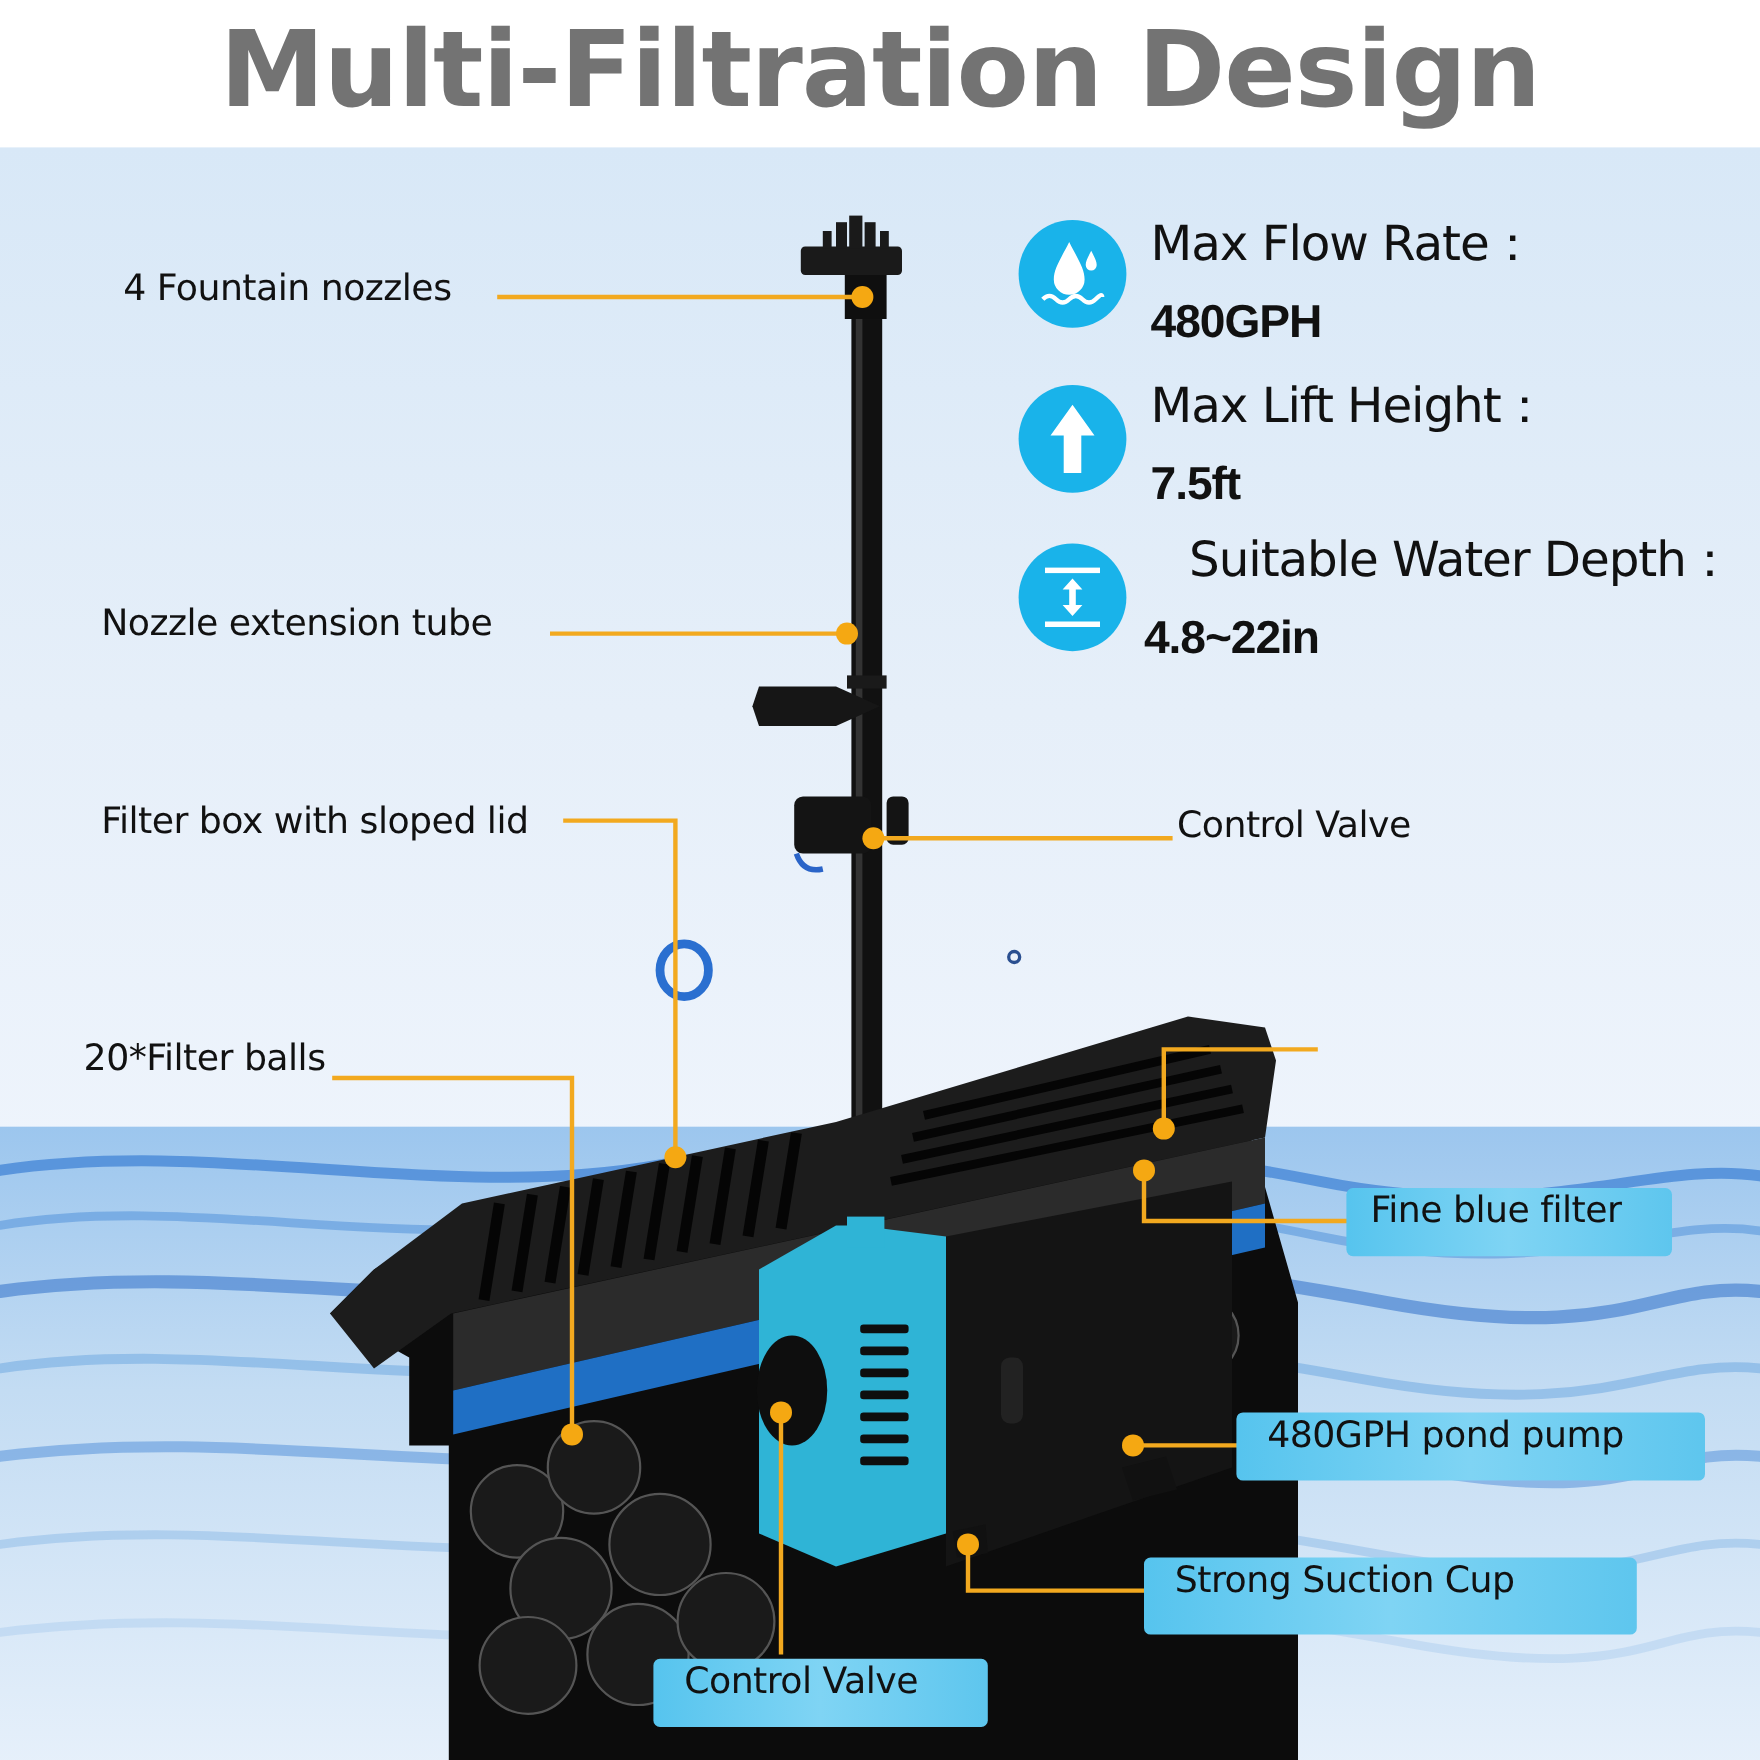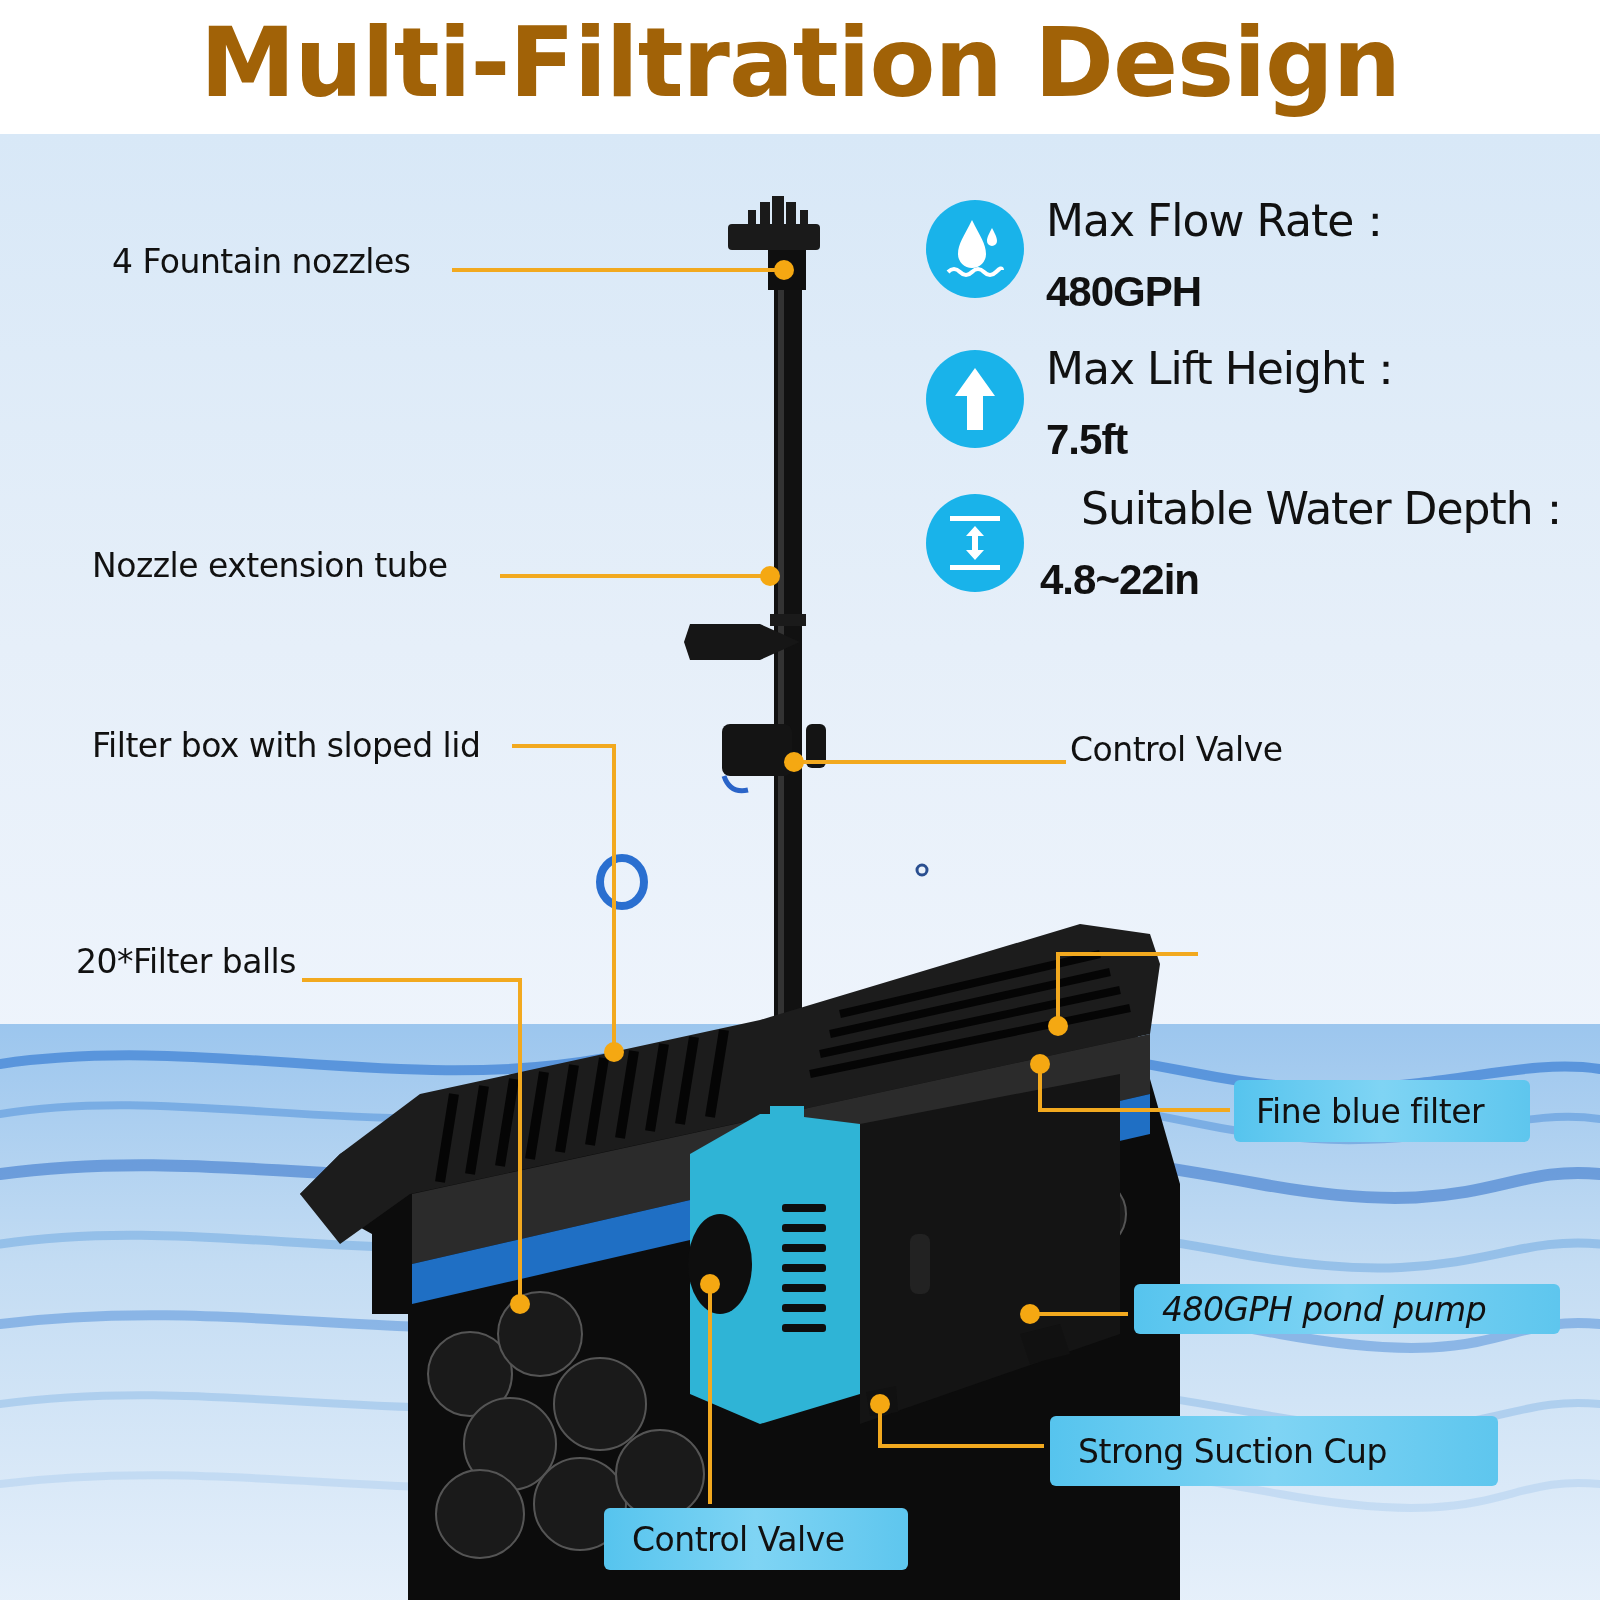--- a/index.html
+++ b/index.html
@@ -7,39 +7,39 @@
     width: 1600px; height: 1600px; position: relative; overflow: hidden;
     font-family: "DejaVu Sans", "Liberation Sans", sans-serif;
     background: #ffffff;
   }
   .header {
     position: absolute; left: 0; top: 0; width: 1600px; height: 134px;
     background: #ffffff; display: flex; align-items: center; justify-content: center;
   }
   .title {
     font-family: "DejaVu Sans", sans-serif; font-weight: bold;
-    font-size: 96px; color: #a16207; letter-spacing: -1px; margin-top: -8px;
+    font-size: 96px; color: #737373; letter-spacing: -1px; margin-top: -8px;
   }
   .scene {
     position: absolute; left: 0; top: 134px; width: 1600px; height: 1466px;
     background: linear-gradient(180deg, #d8e8f7 0%, #e6eff9 35%, #eef4fc 62%, #f4f7fc 68%, #ffffff 70%, #ffffff 100%);
     overflow: hidden;
   }
   .water {
     position: absolute; left: 0; top: 890px; width: 1600px; height: 600px;
   }
   .label {
     position: absolute; font-size: 33px; color: #111; white-space: nowrap;
     font-family: "DejaVu Sans", sans-serif; letter-spacing: -0.5px;
   }
   .callout {
     position: absolute; font-size: 33px; color: #111; white-space: nowrap;
     background: linear-gradient(90deg, #56c4ee 0%, #7fd4f4 50%, #5ec6ee 100%);
-    border-radius: 6px; display: flex; align-items: center; padding-left: 22px;
-    box-sizing: border-box; letter-spacing: -0.5px; margin-left: 10px;
+    border-radius: 6px; display: flex; align-items: flex-start; padding-left: 22px;
+    box-sizing: border-box; letter-spacing: -0.5px;
   }
   .spec-icon {
     position: absolute; width: 98px; height: 98px; border-radius: 50%;
     background: #19b3ea; display: flex; align-items: center; justify-content: center;
   }
   .spec-label {
     position: absolute; font-size: 44px; color: #111; white-space: nowrap; letter-spacing: -1px;
   }
   .spec-value {
     position: absolute; font-size: 42px; font-weight: bold; color: #111; white-space: nowrap;
@@ -194,21 +194,21 @@
   <div class="label" style="left:112px; top:108px;">4 Fountain nozzles</div>
   <div class="label" style="left:92px; top:412px;">Nozzle extension tube</div>
   <div class="label" style="left:92px; top:592px;">Filter box with sloped lid</div>
   <div class="label" style="left:76px; top:808px;">20*Filter balls</div>
 
   <div class="label" style="left:1070px; top:596px;">Control Valve</div>
 
   <div class="callout" style="left:1224px; top:946px; width:296px; height:62px;">
     <span>Fine blue filter</span>
   </div>
-  <div class="callout" style="left:1124px; top:1150px; width:426px; height:50px; padding-left:28px;font-style:italic;">
+  <div class="callout" style="left:1124px; top:1150px; width:426px; height:62px; padding-left:28px;">
     <span>480GPH pond pump</span>
   </div>
   <div class="callout" style="left:1040px; top:1282px; width:448px; height:70px; padding-left:28px;">
     <span>Strong Suction Cup</span>
   </div>
   <div class="callout" style="left:594px; top:1374px; width:304px; height:62px; padding-left:28px;">
     <span>Control Valve</span>
   </div>
 
   <div class="spec-icon" style="left:926px; top:66px;">

